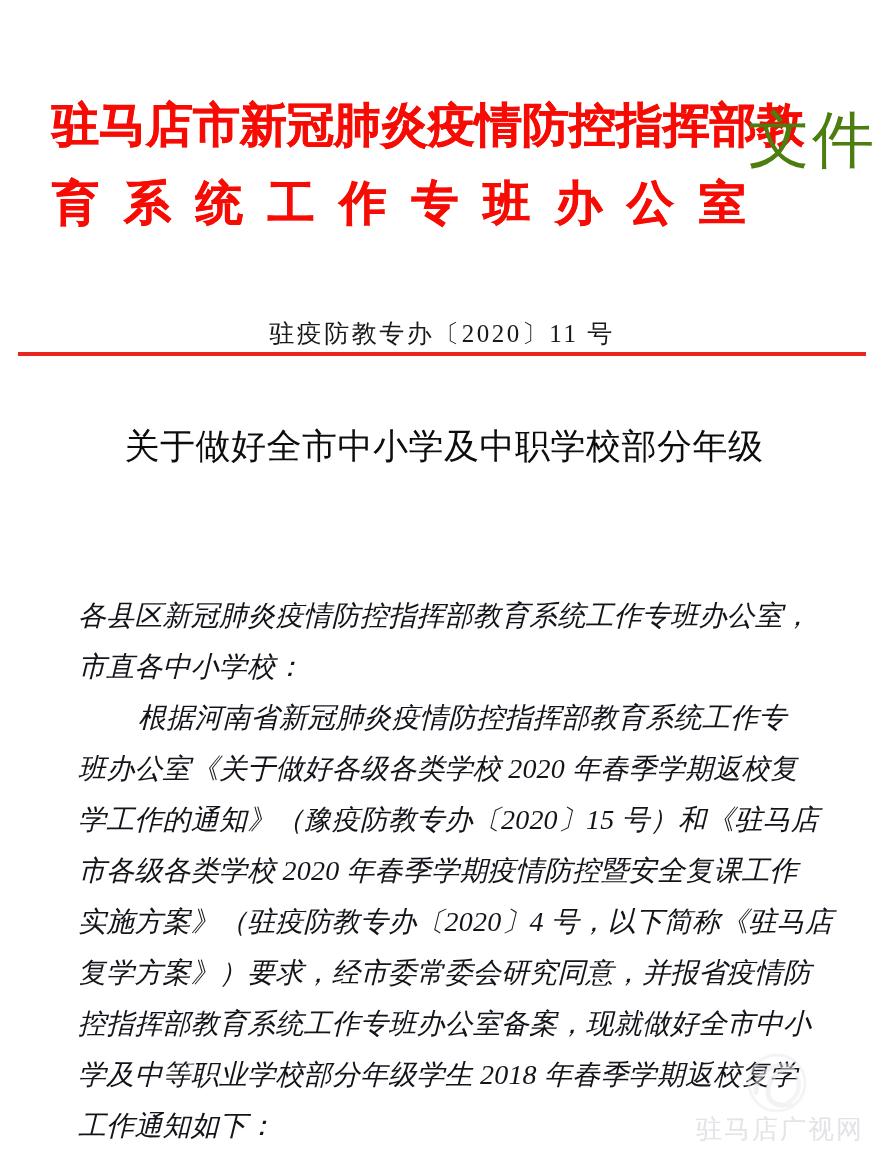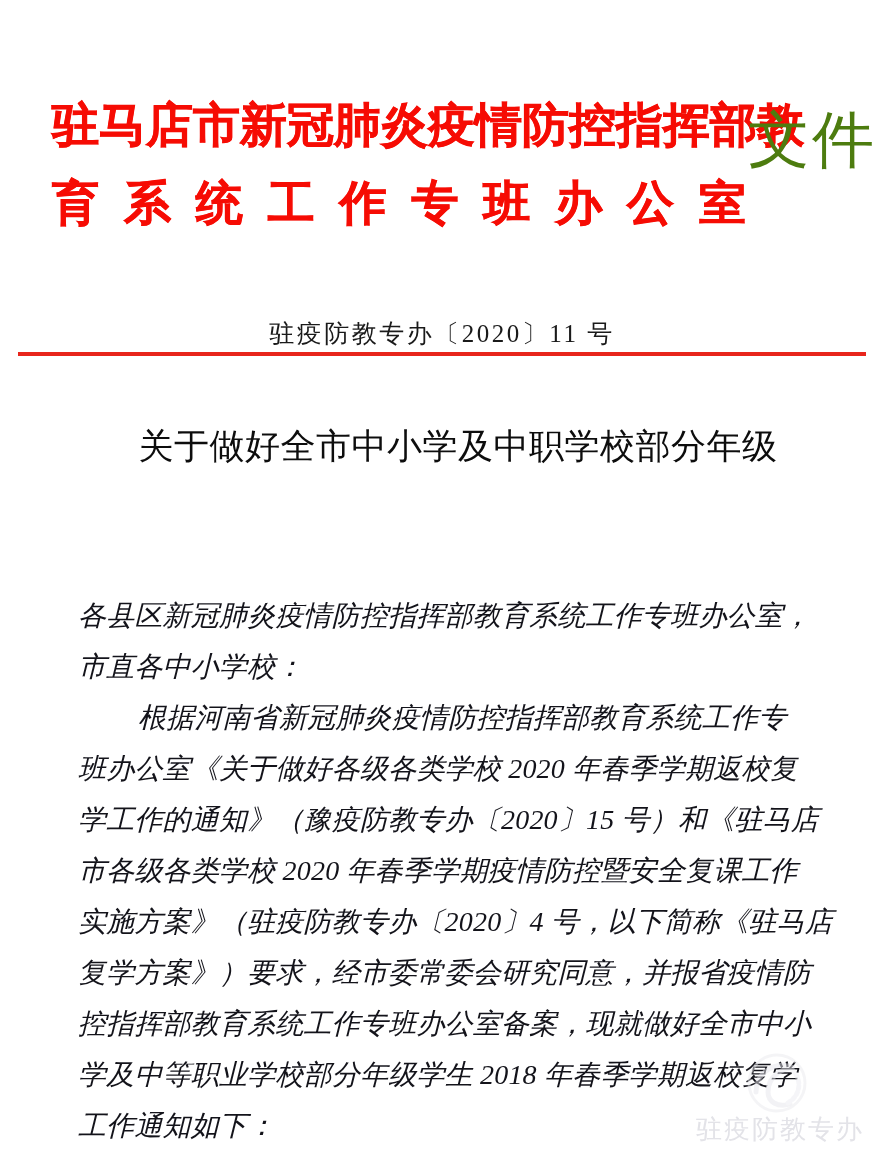--- a/index.html
+++ b/index.html
@@ -80,21 +80,21 @@
     left: 18px;
     top: 352px;
     width: 848px;
     height: 4px;
     background: #e8251c;
   }
 
   
   .doc-title {
     position: absolute;
-    left: 88px;
+    left: 74px;
     top: 418px;
     width: 740px;
     text-align: center;
     color: #0d0d0d;
     font-family: "Liberation Serif", "DejaVu Serif", serif;
     font-size: 35px;
     line-height: 57px;
     letter-spacing: 0.5px;
   }
   .doc-title .tline {
@@ -198,16 +198,16 @@
     <span class="body-line">学及中等职业学校部分年级学生 2018 年春季学期返校复学</span>
     <span class="body-line">工作通知如下：</span>
   </div>
 
   <div class="watermark">
     <svg class="wm-logo" viewBox="0 0 78 62">
       <circle cx="39" cy="31" r="28" fill="none" stroke="#eaeaee" stroke-width="3"></circle>
       <path d="M18 40 C18 20, 38 8, 56 16 C44 16, 30 24, 30 40 C30 50, 40 56, 52 52" fill="none" stroke="#e6e6ec" stroke-width="5" stroke-linecap="round"></path>
       <path d="M54 18 C64 26, 64 44, 48 52" fill="none" stroke="#ededf2" stroke-width="5" stroke-linecap="round" stroke-dasharray="3 3"></path>
     </svg>
-    <div class="wm-text">驻疫防教专办</div>
+    <div class="wm-text">驻马店广视网</div>
   </div>
 
 </div>
 
 </body></html>

